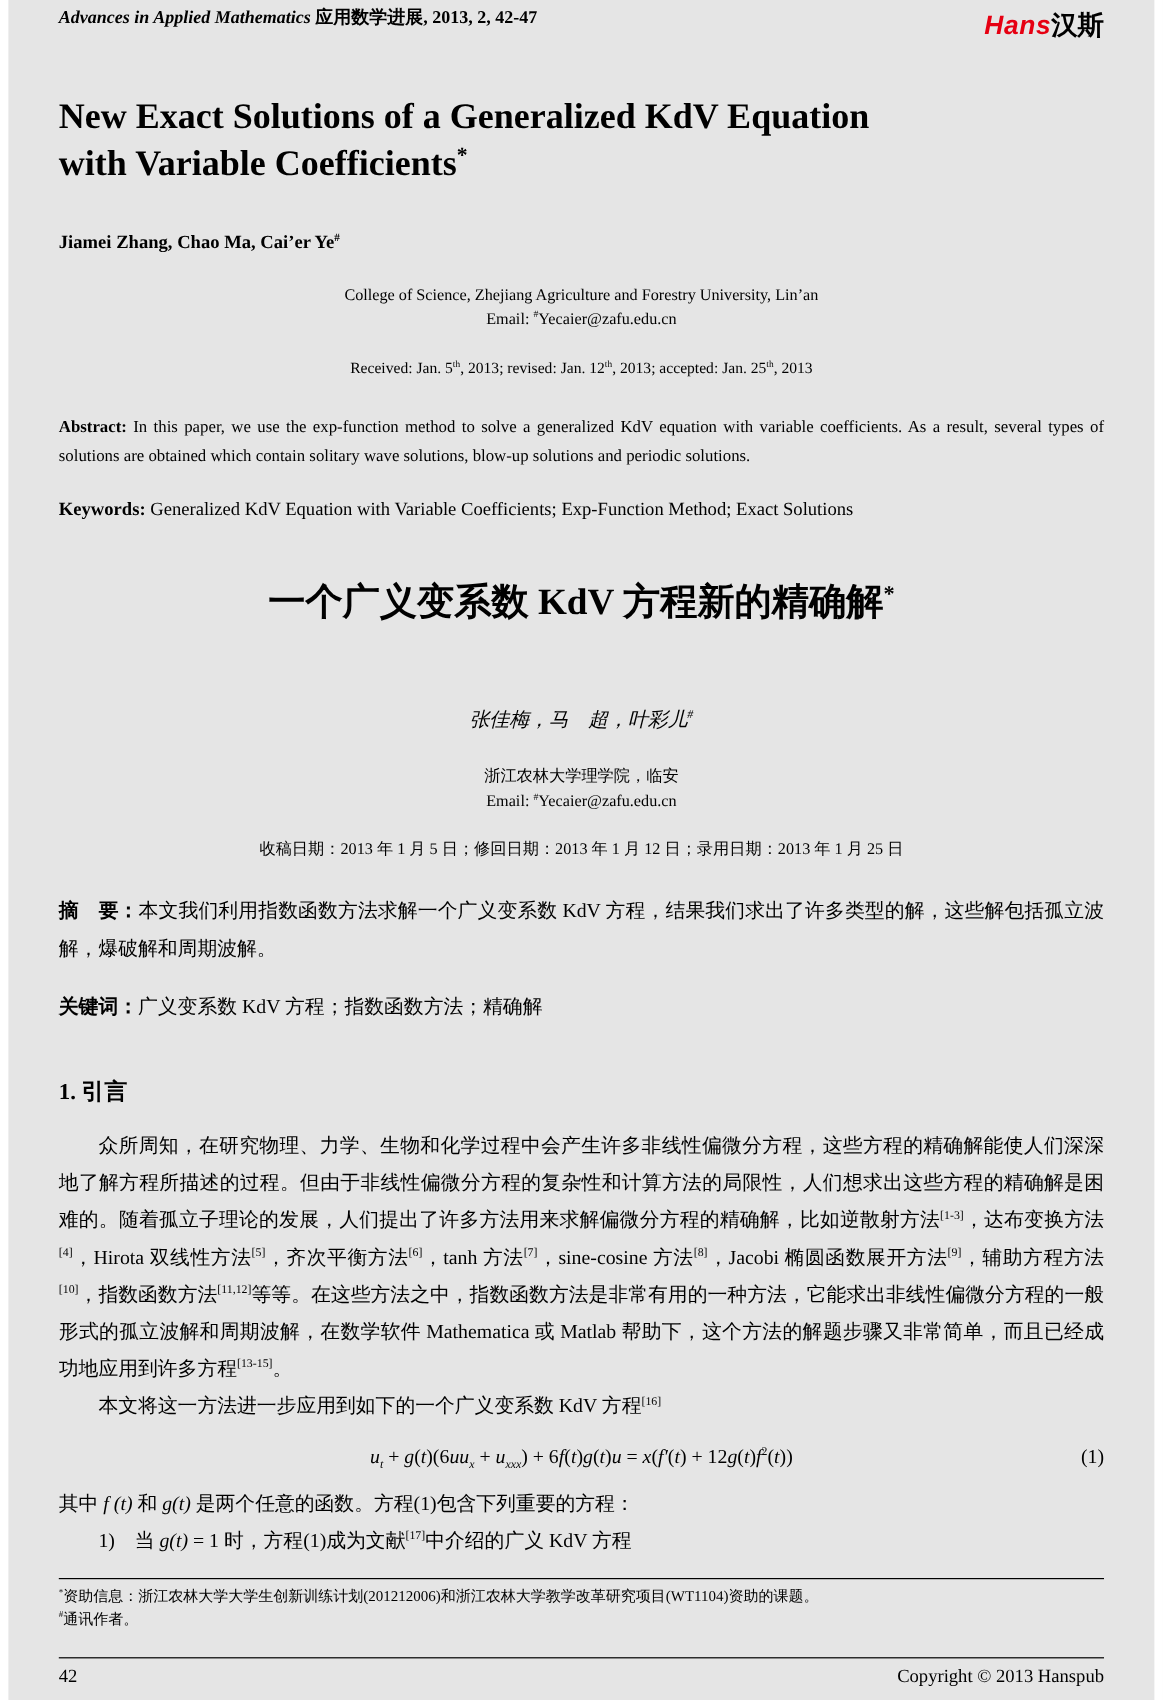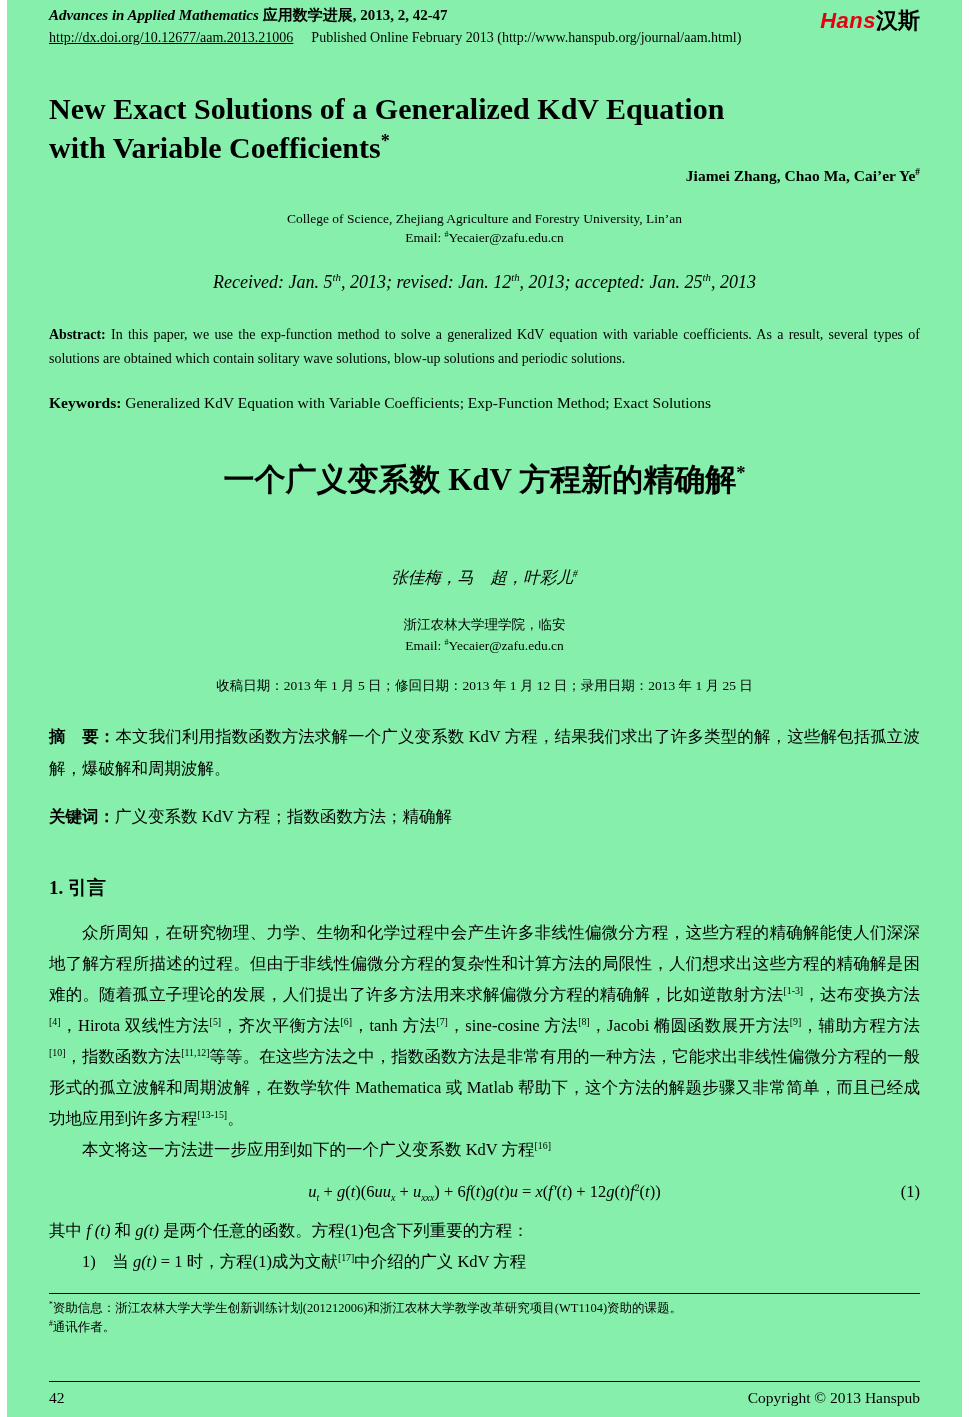--- a/index.html
+++ b/index.html
@@ -1,37 +1,37 @@
 <!DOCTYPE html>
 <html><head>
 <meta charset="utf-8">
 <style>
   * { margin:0; padding:0; box-sizing:border-box; }
   html,body { background:#ffffff; }
   .page {
     position:relative; width:955px; height:1417px; margin:0 auto;
-    background:#86efac; color:#000; overflow:hidden;
+    background:#e5e5e5; color:#000; overflow:hidden;
     font-family:"Liberation Serif", serif;
     padding:6px 42px 0 42px;
   }
   sup { font-size:0.60em; vertical-align:super; line-height:0; }
   sub { font-size:0.60em; vertical-align:sub; line-height:0; }
   a { color:#000; text-decoration:underline; }
 
   .hdr-row { display:flex; justify-content:space-between; align-items:flex-start; }
   .hdr-left { font-size:15px; line-height:1.3; }
   .hdr-line2 { font-size:14px; margin-top:3px; }
   .hdr-line2 .pub { margin-left:18px; }
   .logo { font-family:"Liberation Sans", sans-serif; font-size:22px; font-weight:bold; white-space:nowrap; }
   .logo .red { font-style:italic; letter-spacing:0.5px; }
 
   .title-en { text-align:left; font-size:30px; font-weight:bold; line-height:1.3; margin-top:42px; }
-  .authors-en { text-align:right; font-size:15.5px; font-weight:bold; }
+  .authors-en { text-align:left; font-size:15.5px; font-weight:bold; margin-top:38px; }
   .affil { text-align:center; font-size:13.5px; line-height:1.45; margin-top:24px; }
-  .received { text-align:center; font-size:18px; margin-top:24px;font-style:italic; }
+  .received { text-align:center; font-size:13px; margin-top:24px; }
 
   .abstract { font-size:14px; line-height:24px; text-align:justify; margin-top:30px; }
   .keywords { font-size:15.5px; line-height:24px; margin-top:20px; }
 
   .title-cn { text-align:center; font-size:31px; font-weight:bold; margin-top:44px; }
   .authors-cn { text-align:center; font-size:16.5px; margin-top:66px; font-style:italic; }
   .affil-cn { text-align:center; font-size:13.5px; line-height:1.55; margin-top:26px; }
   .dates-cn { text-align:center; font-size:13.5px; margin-top:20px; }
 
   .abstract-cn { font-size:16.5px; line-height:32px; text-align:justify; margin-top:26px; }
@@ -54,23 +54,20 @@
   }
 </style>
 </head>
 <body>
 
 <div class="page">
 
   <div class="hdr-row">
     <div class="hdr-left">
       <div><span style="font-weight: bold; font-style: italic;">Advances in Applied Mathematics</span><span style="font-weight: bold;"> 应用数学进展, 2013, 2, 42-47</span></div>
-      <div class="hdr-line2">
-        <a href="#" class="doi">http://dx.doi.org/10.12677/aam.2013.21006</a><span class="pub">Published Online February 2013 (http://www.hanspub.org/journal/aam.html)</span>
-      </div>
     </div>
     <div class="logo">
       <span class="red" style="color: rgb(230, 0, 18);">Hans</span><span>汉斯</span>
     </div>
   </div>
 
   <div class="title-en"><span>New Exact Solutions of a Generalized KdV Equation</span><br><span>with Variable Coefficients</span><sup>*</sup></div>
   <div class="authors-en"><span>Jiamei Zhang, Chao Ma, Cai’er Ye</span><sup>#</sup></div>
   <div class="affil">
     <div>College of Science, Zhejiang Agriculture and Forestry University, Lin’an</div>

